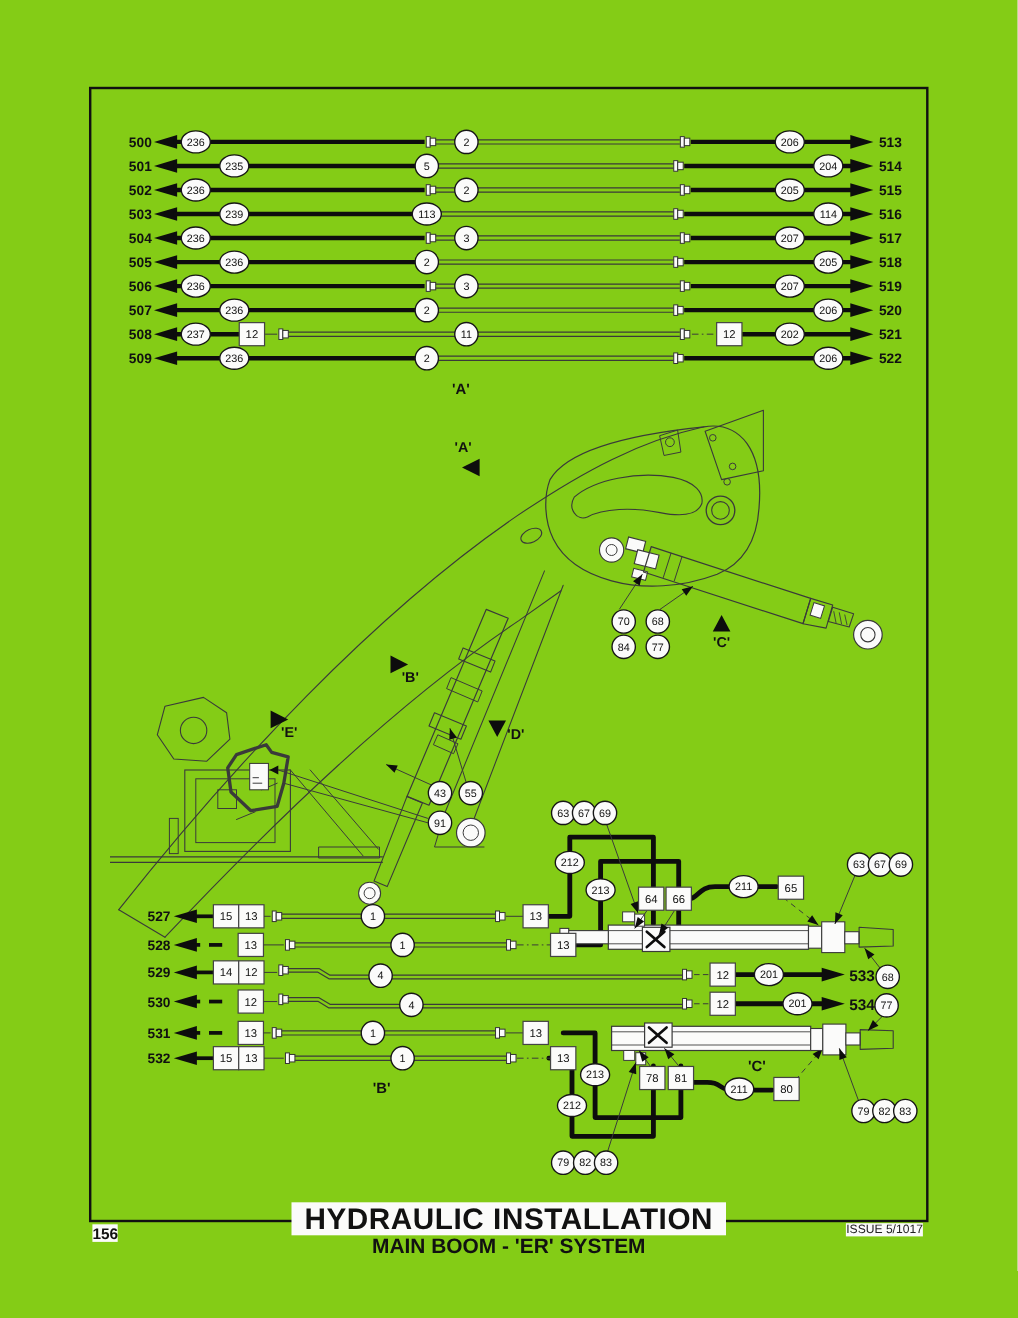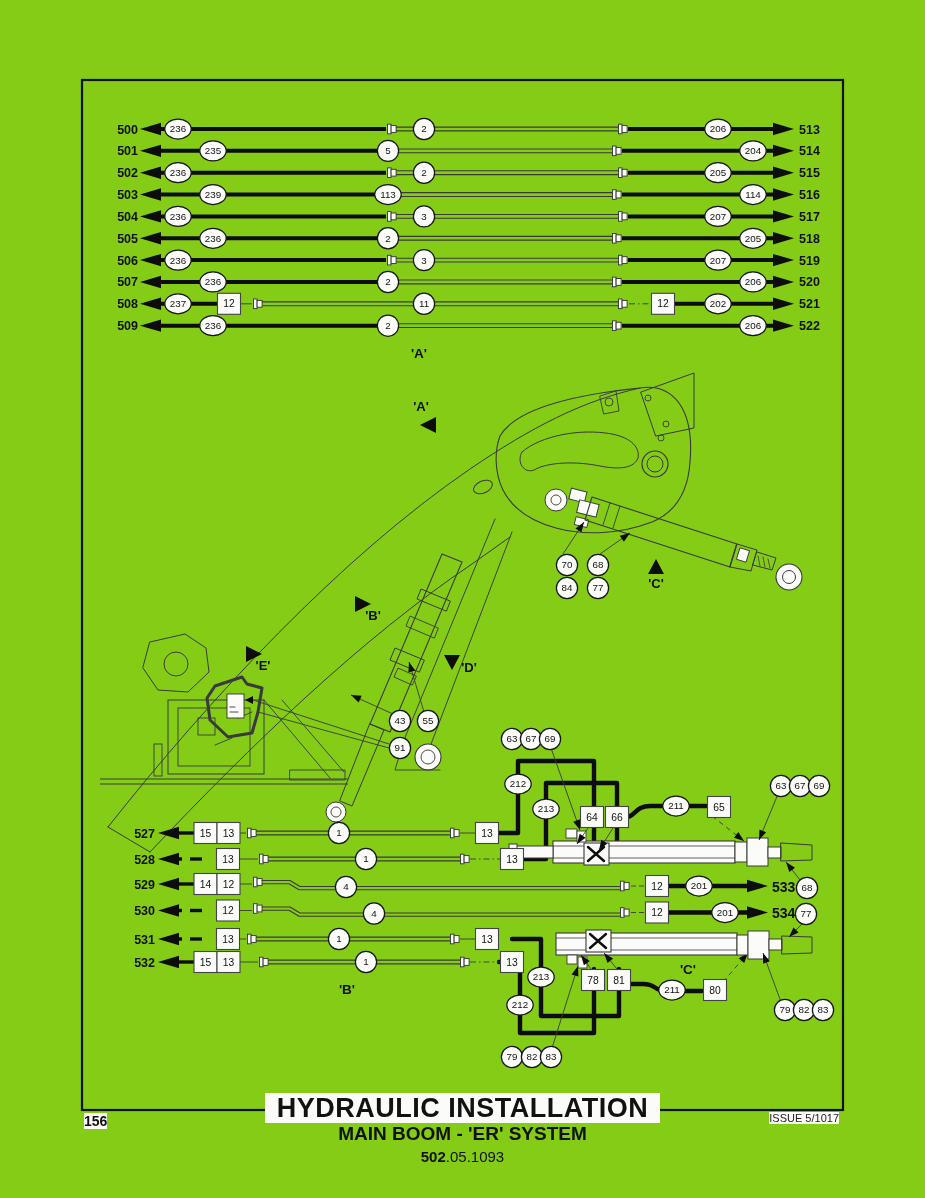--- a/index.html
+++ b/index.html
@@ -524,18 +524,15 @@
       <ellipse cx="804" cy="1010" rx="10.6" ry="10.6" fill="#fbfbfa" stroke="#161616" stroke-width="1.25"></ellipse>
       <text x="804" y="1013.4" font-size="9.8" text-anchor="middle" font-weight="normal">82</text>
       <ellipse cx="823" cy="1010" rx="10.6" ry="10.6" fill="#fbfbfa" stroke="#161616" stroke-width="1.25"></ellipse>
       <text x="823" y="1013.4" font-size="9.8" text-anchor="middle" font-weight="normal">83</text>
     </svg>
 
   <div class="ttl" id="title-main">
     <span>HYDRAULIC INSTALLATION</span>
   </div>
   <div class="ttl" id="title-sub">MAIN BOOM - 'ER' SYSTEM</div>
-  <div class="ttl" id="title-doc">
-    <b>502</b><span>.05.1093</span>
-  </div>
   <div class="ttl" id="page-num">156</div>
   <div class="ttl" id="issue">ISSUE 5/1017</div>
 </div>
 
 </body></html>

